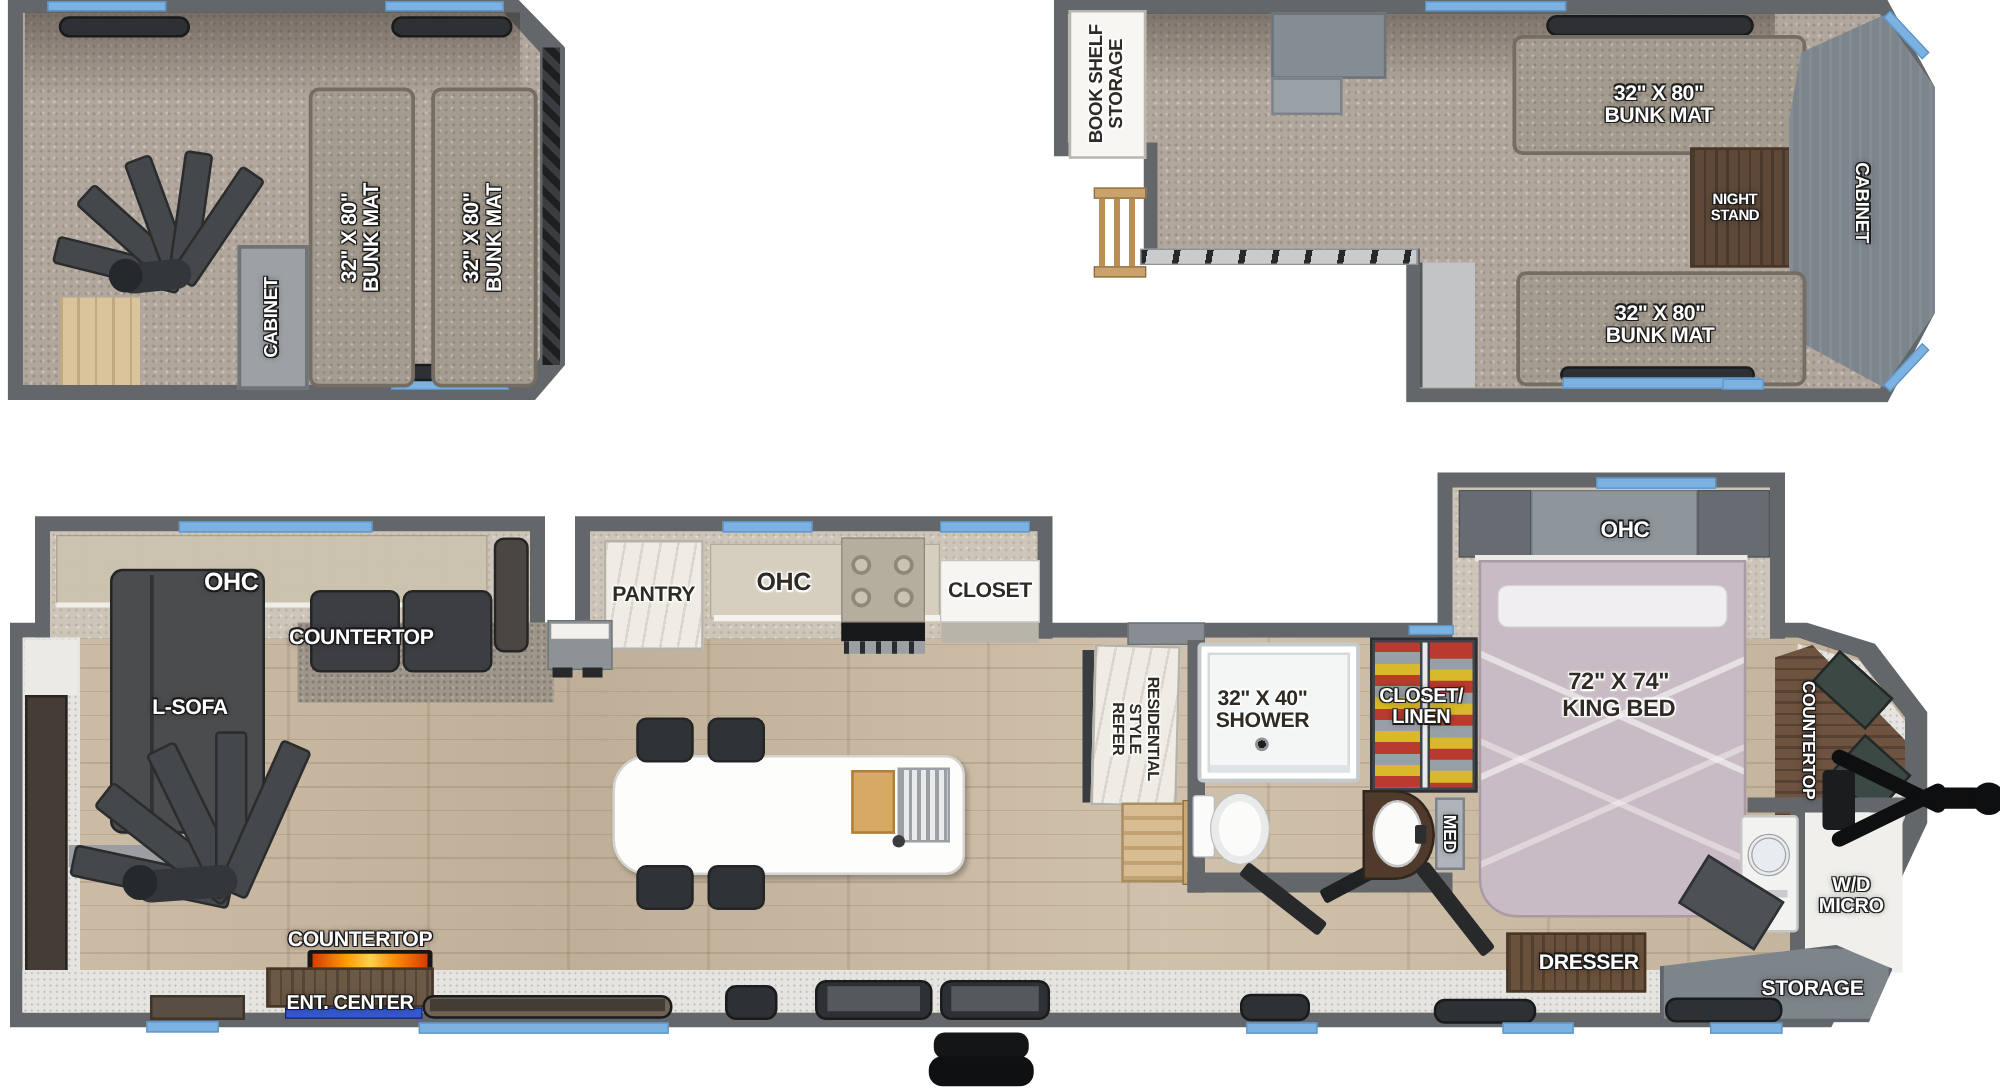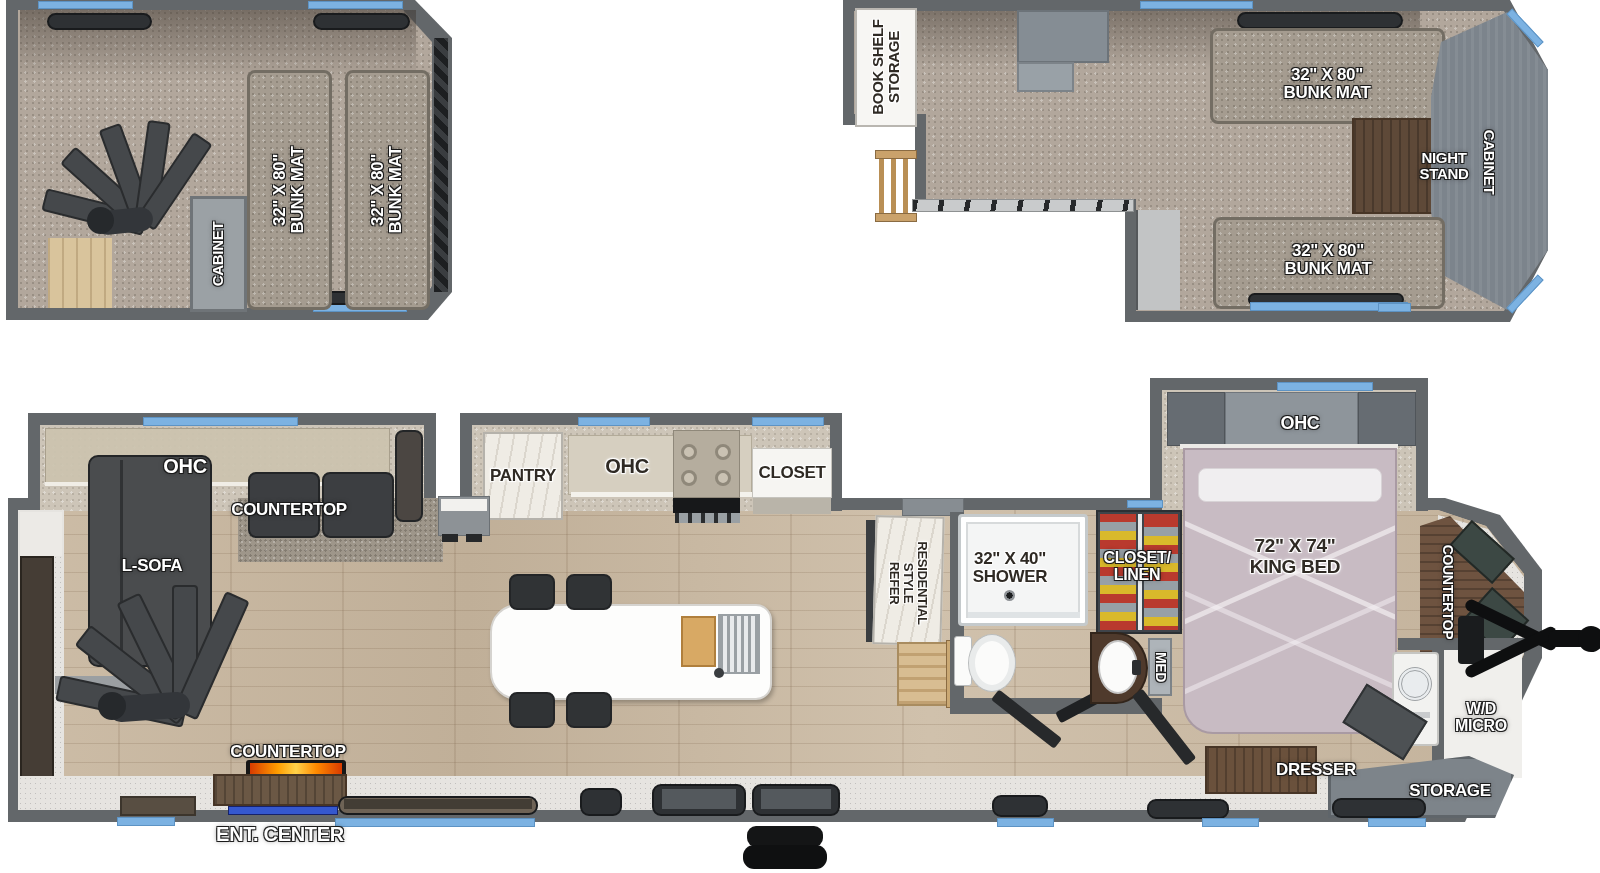--- a/index.html
+++ b/index.html
@@ -125,21 +125,21 @@
     <div>
       <div class="abs" style="left:875px;top:150px;width:42px;height:9px;background:#caa26b;border:1px solid #8a6b42;box-sizing:border-box"></div>
       <div class="abs" style="left:875px;top:213px;width:42px;height:9px;background:#caa26b;border:1px solid #8a6b42;box-sizing:border-box"></div>
       <div class="abs" style="left:879px;top:159px;width:34px;height:54px;background:repeating-linear-gradient(90deg,#b98f55 0 5px,rgba(0,0,0,0) 5px 12px)"></div>
     </div>
     <div class="abs wallface" style="left:1136px;top:210px;width:44px;height:100px;border-left:2px solid #55585b;box-sizing:border-box"></div>
     <div class="abs lbl rm90 dk" style="left:886px;top:67px;font-size:15px">BOOK SHELF
 STORAGE</div>
     <div class="abs lbl" style="left:1327px;top:84px;transform:translate(-50%,-50%)">32" X 80"
 BUNK MAT</div>
-    <div class="abs lbl" style="left:1444px;top:166px;transform:translate(-50%,-50%);font-size:15px">NIGHT
+    <div class="abs lbl" style="left:1388px;top:166px;transform:translate(-50%,-50%);font-size:12px">NIGHT
 STAND</div>
     <div class="abs lbl r90" style="left:1489px;top:162px;font-size:15px">CABINET</div>
     <div class="abs lbl" style="left:1328px;top:260px;transform:translate(-50%,-50%)">32" X 80"
 BUNK MAT</div>
   </div>
 
   <div>
 
     <div class="abs wall" style="left:6px;top:496px;width:1540px;height:330px;
                 clip-path:polygon(2px 2px,1439px 2px,1494px 19px,1536px 74px,1536px 162px,1459px 326px,2px 326px)"></div>
@@ -303,35 +303,35 @@
     <div class="abs" style="left:662px;top:789px;width:74px;height:20px;background:#54595d"></div>
     <div class="abs shelf" style="left:752px;top:784px;width:88px;height:32px"></div>
     <div class="abs" style="left:761px;top:789px;width:70px;height:20px;background:#54595d"></div>
     <div class="abs" style="left:747px;top:826px;width:76px;height:21px;background:#141516;border-radius:9px"></div>
     <div class="abs" style="left:743px;top:845px;width:84px;height:24px;background:#0f1011;border-radius:11px"></div>
 
     <div class="abs lbl" style="left:185px;top:467px;transform:translate(-50%,-50%);font-size:20px">OHC</div>
     <div class="abs lbl" style="left:289px;top:510px;transform:translate(-50%,-50%)">COUNTERTOP</div>
     <div class="abs lbl" style="left:152px;top:566px;transform:translate(-50%,-50%)">L-SOFA</div>
     <div class="abs lbl" style="left:288px;top:752px;transform:translate(-50%,-50%)">COUNTERTOP</div>
-    <div class="abs lbl" style="left:280px;top:835px;transform:translate(-50%,-50%);font-size:20px">ENT. CENTER</div>
+    <div class="abs lbl" style="left:280px;top:803px;transform:translate(-50%,-50%);font-size:16px">ENT. CENTER</div>
     <div class="abs lbl dk" style="left:523px;top:476px;transform:translate(-50%,-50%)">PANTRY</div>
     <div class="abs lbl dk" style="left:627px;top:467px;transform:translate(-50%,-50%);font-size:20px">OHC</div>
     <div class="abs lbl dk" style="left:792px;top:473px;transform:translate(-50%,-50%)">CLOSET</div>
     <div class="abs lbl dk r90" style="left:908px;top:583px;font-size:13px">RESIDENTIAL
 STYLE
 REFER</div>
     <div class="abs lbl dk" style="left:1010px;top:568px;transform:translate(-50%,-50%)">32" X 40"
 SHOWER</div>
     <div class="abs lbl" style="left:1137px;top:566px;transform:translate(-50%,-50%);font-size:16px">CLOSET/
 LINEN</div>
     <div class="abs lbl r90" style="left:1160px;top:667px;font-size:14px">MED</div>
     <div class="abs lbl" style="left:1300px;top:424px;transform:translate(-50%,-50%);font-size:18px">OHC</div>
     <div class="abs lbl dk" style="left:1295px;top:557px;transform:translate(-50%,-50%);font-size:19px">72" X 74"
 KING BED</div>
-    <div class="abs lbl" style="left:1316px;top:770px;transform:translate(-50%,-50%)">DRESSER</div>
+    <div class="abs lbl" style="left:1271px;top:770px;transform:translate(-50%,-50%)">DRESSER</div>
     <div class="abs lbl r90" style="left:1447px;top:592px;font-size:14px">COUNTERTOP</div>
     <div class="abs lbl" style="left:1481px;top:717px;transform:translate(-50%,-50%);font-size:16px">W/D
 MICRO</div>
     <div class="abs lbl" style="left:1450px;top:791px;transform:translate(-50%,-50%)">STORAGE</div>
   </div>
 
 </div>
 
 </body></html>

